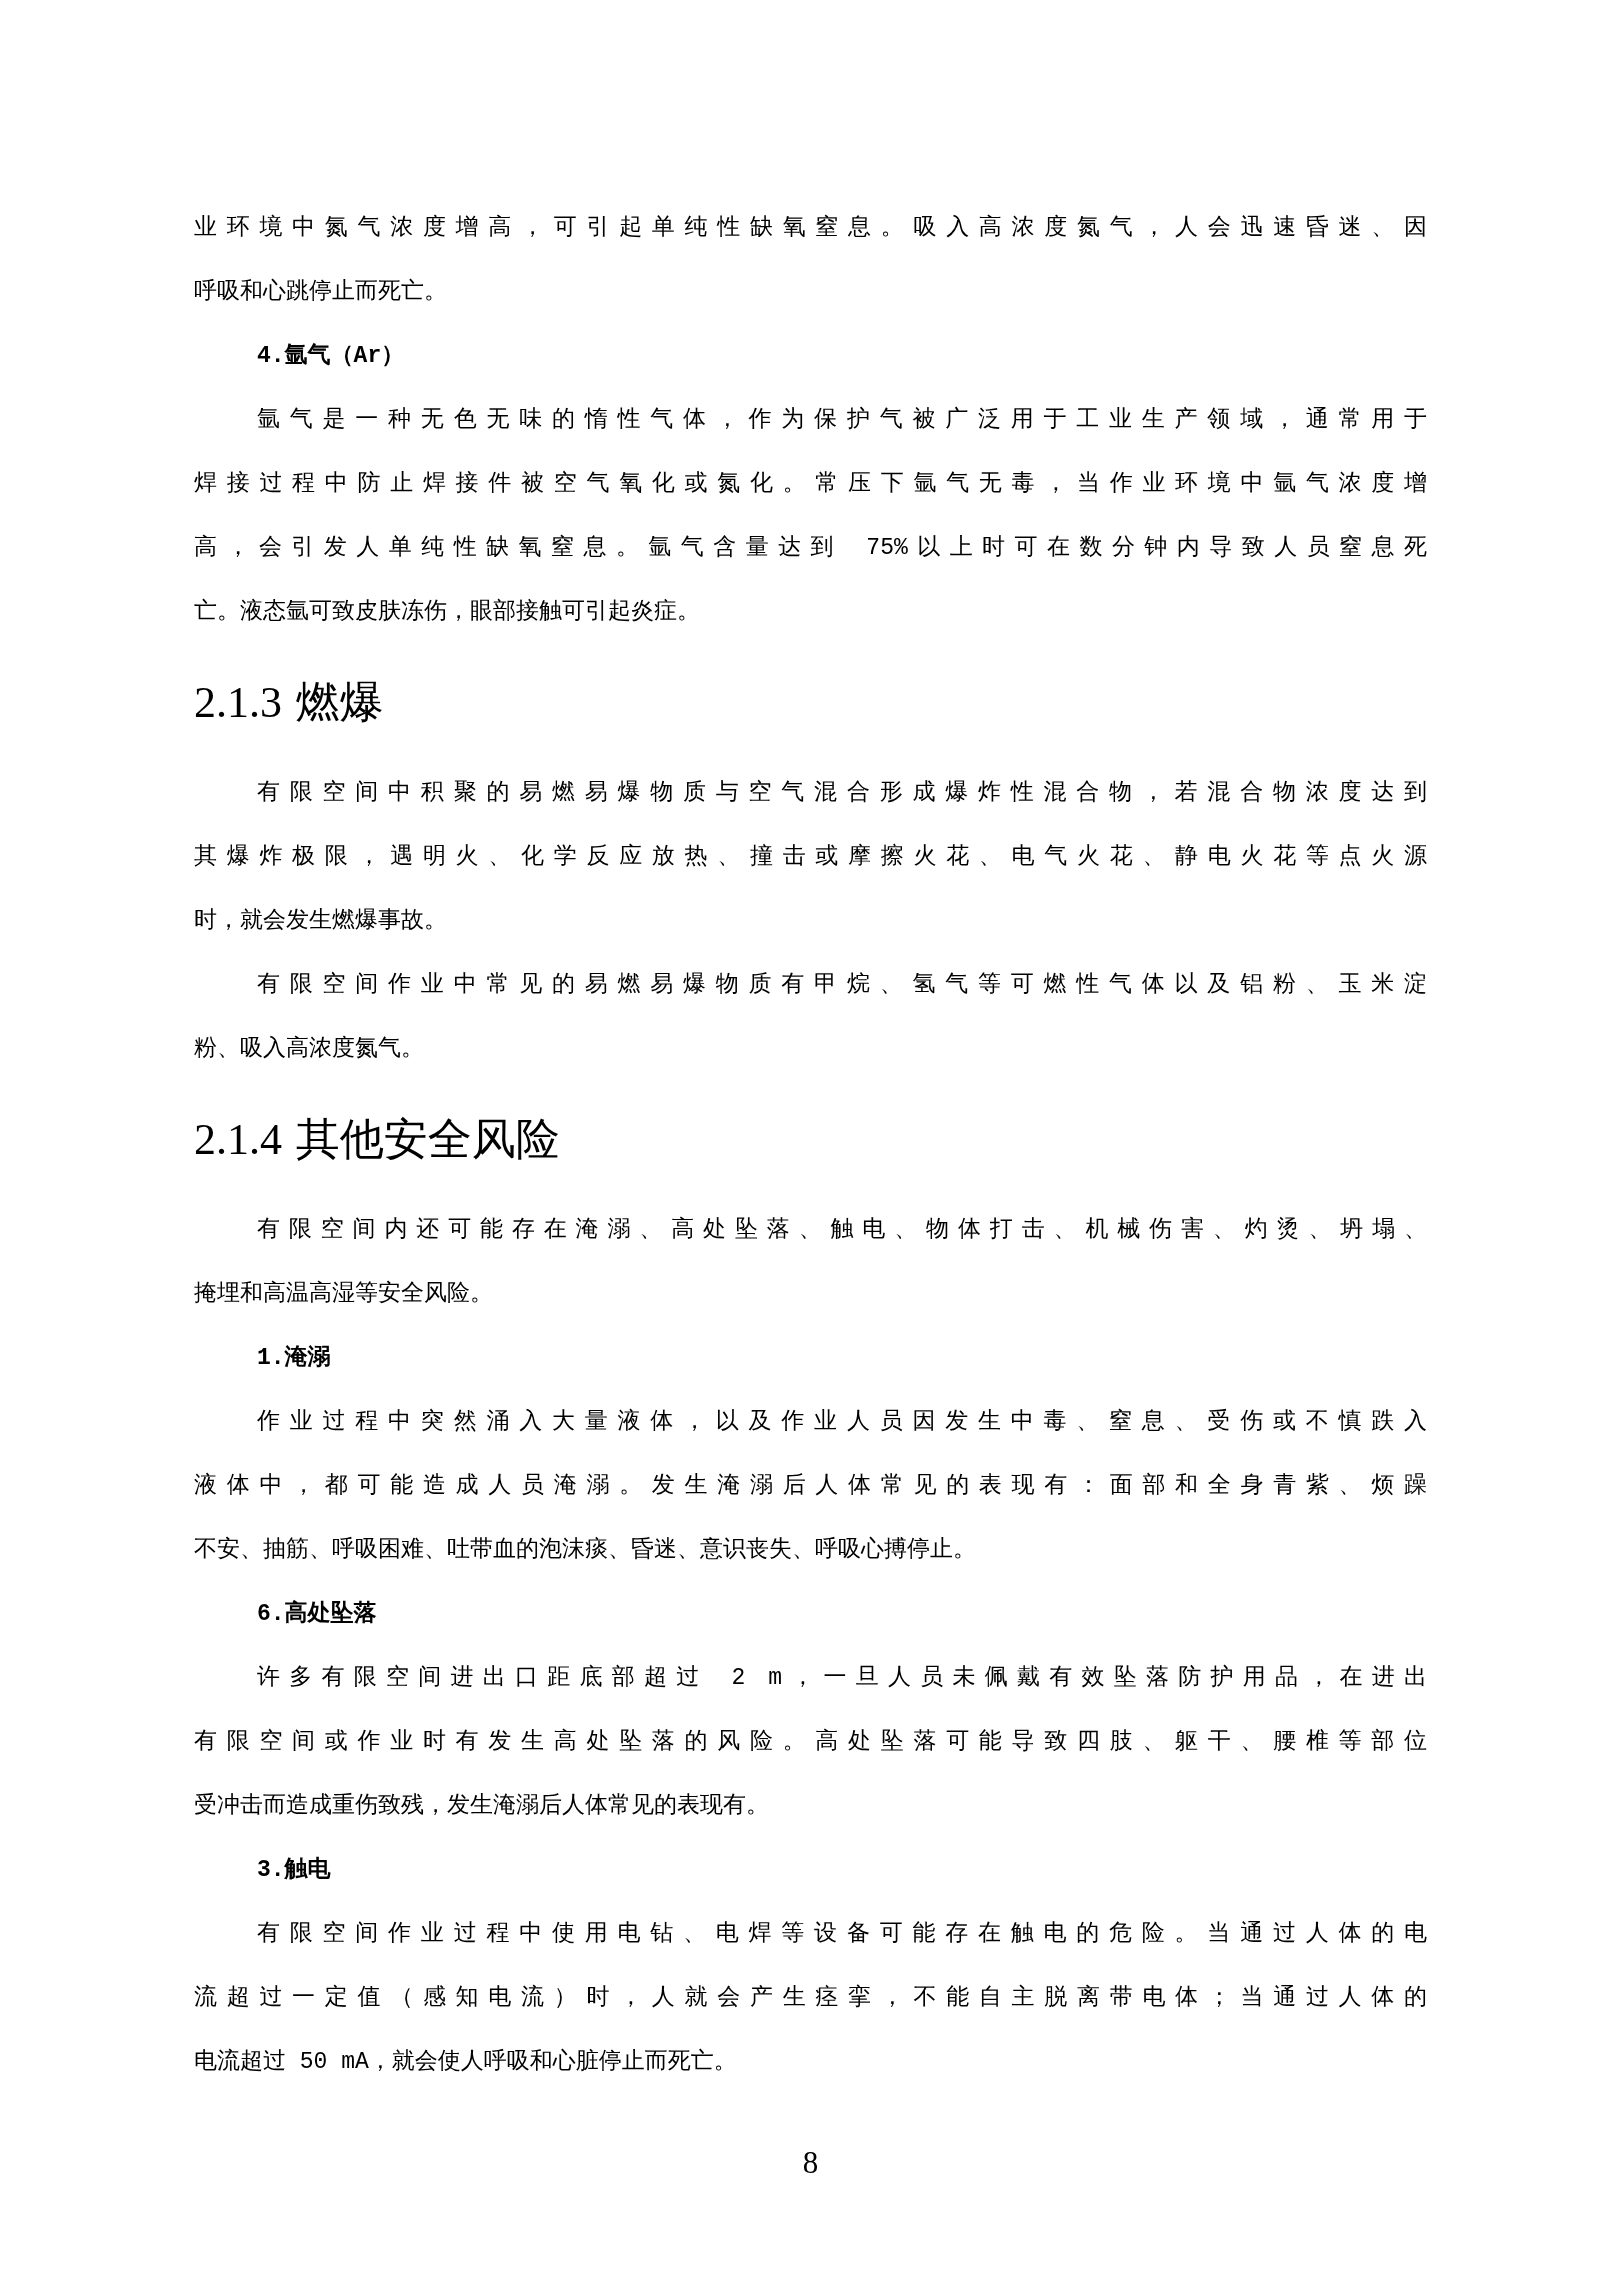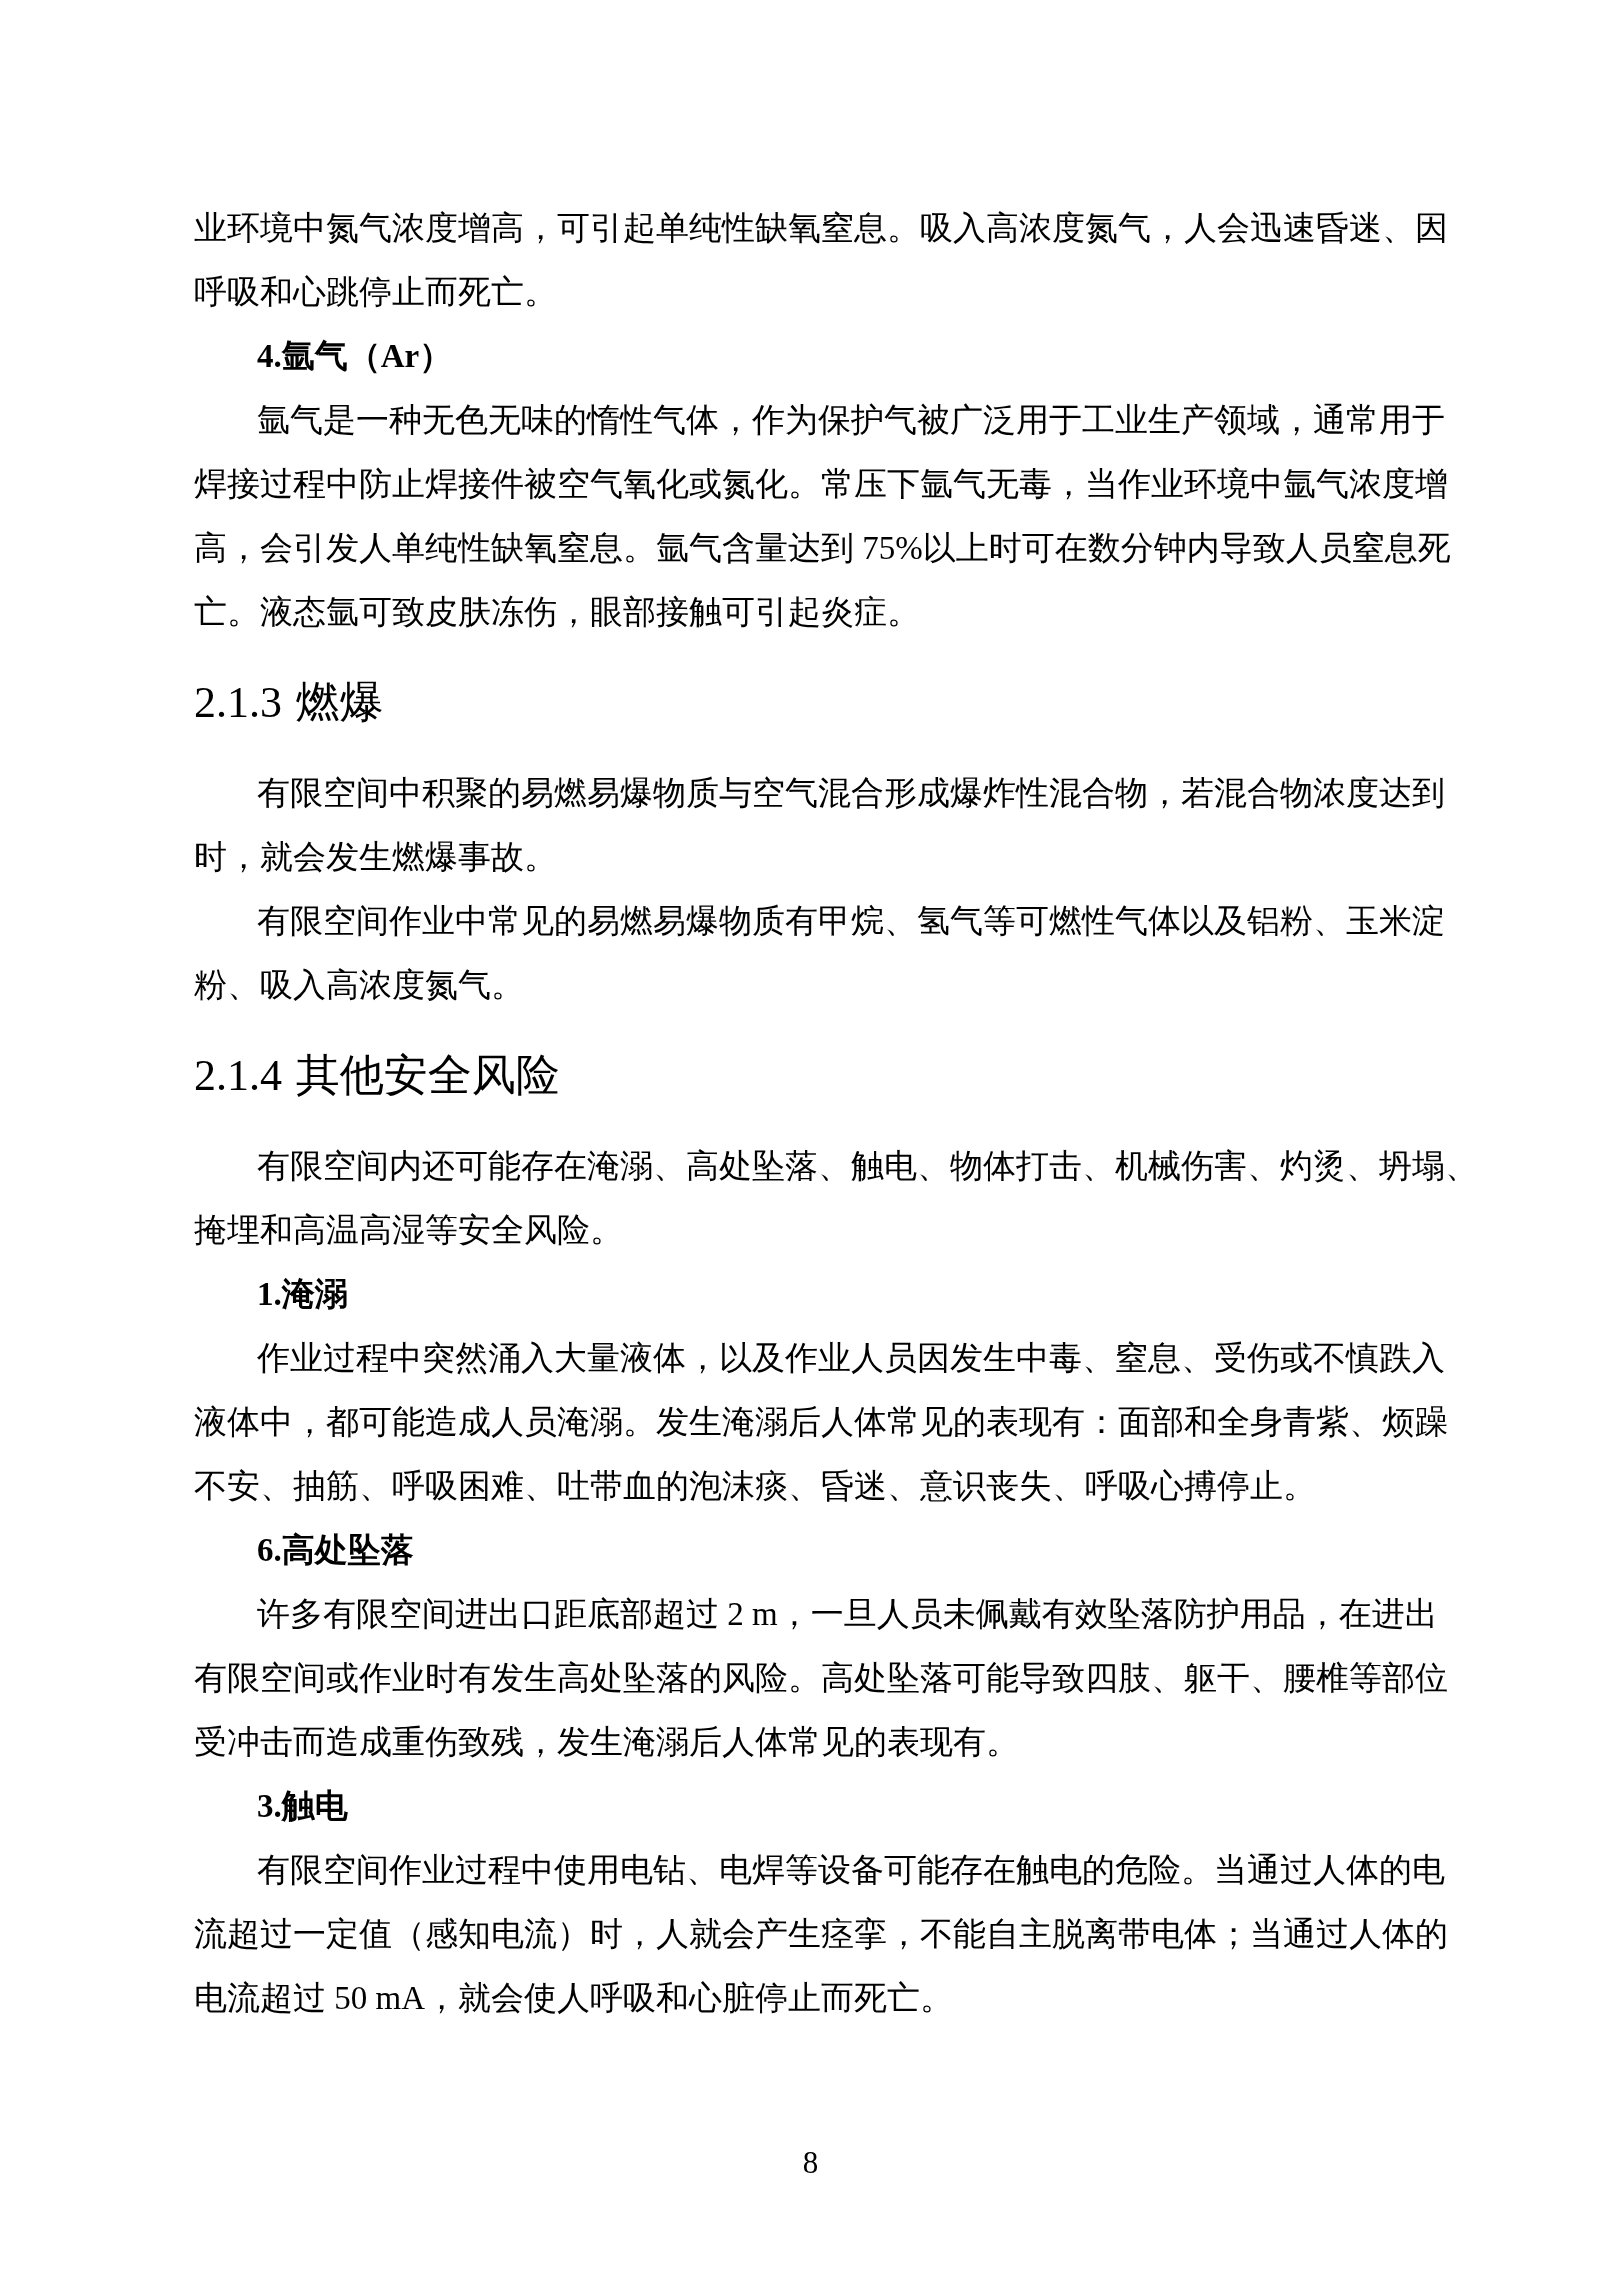--- a/index.html
+++ b/index.html
@@ -18,27 +18,28 @@
     color: #000000;
     font-family: "Liberation Serif", "DejaVu Serif", serif;
   }
   .content {
     position: absolute;
     left: 194px;
     top: 196px;
     width: 1233px;
   }
   .line {
-    font-size: 33px;
+    font-size: 23px;
     line-height: 64px;
     height: 64px;
     text-align: justify;
     text-align-last: justify;
     text-justify: inter-ideograph;
     white-space: nowrap;
+    font-family: Liberation Mono, monospace;
   }
   .line.indent {
     text-indent: 63px;
   }
   .line.last {
     text-align-last: left;
   }
   .line.subhead {
     font-weight: bold;
     text-align-last: left;
@@ -71,20 +72,21 @@
   <div class="content">
       <div class="line">业环境中氮气浓度增高，可引起单纯性缺氧窒息。吸入高浓度氮气，人会迅速昏迷、因</div>
       <div class="line last">呼吸和心跳停止而死亡。</div>
       <div class="line indent last subhead">4.氩气（Ar）</div>
       <div class="line indent">氩气是一种无色无味的惰性气体，作为保护气被广泛用于工业生产领域，通常用于</div>
       <div class="line">焊接过程中防止焊接件被空气氧化或氮化。常压下氩气无毒，当作业环境中氩气浓度增</div>
       <div class="line">高，会引发人单纯性缺氧窒息。氩气含量达到 75%以上时可在数分钟内导致人员窒息死</div>
       <div class="line last">亡。液态氩可致皮肤冻伤，眼部接触可引起炎症。</div>
       <div class="section-heading"><span class="heading-number">2.1.3</span><span class="heading-title">燃爆</span></div>
       <div class="line indent">有限空间中积聚的易燃易爆物质与空气混合形成爆炸性混合物，若混合物浓度达到</div>
+      <div class="line">其爆炸极限，遇明火、化学反应放热、撞击或摩擦火花、电气火花、静电火花等点火源</div>
       <div class="line last">时，就会发生燃爆事故。</div>
       <div class="line indent">有限空间作业中常见的易燃易爆物质有甲烷、氢气等可燃性气体以及铝粉、玉米淀</div>
       <div class="line last">粉、吸入高浓度氮气。</div>
       <div class="section-heading"><span class="heading-number">2.1.4</span><span class="heading-title">其他安全风险</span></div>
       <div class="line indent">有限空间内还可能存在淹溺、高处坠落、触电、物体打击、机械伤害、灼烫、坍塌、</div>
       <div class="line last">掩埋和高温高湿等安全风险。</div>
       <div class="line indent last subhead">1.淹溺</div>
       <div class="line indent">作业过程中突然涌入大量液体，以及作业人员因发生中毒、窒息、受伤或不慎跌入</div>
       <div class="line">液体中，都可能造成人员淹溺。发生淹溺后人体常见的表现有：面部和全身青紫、烦躁</div>
       <div class="line last">不安、抽筋、呼吸困难、吐带血的泡沫痰、昏迷、意识丧失、呼吸心搏停止。</div>

